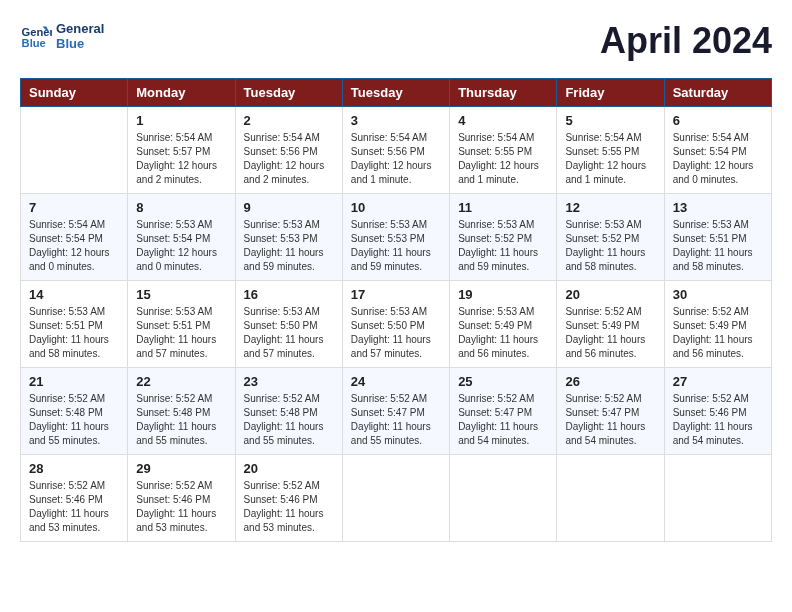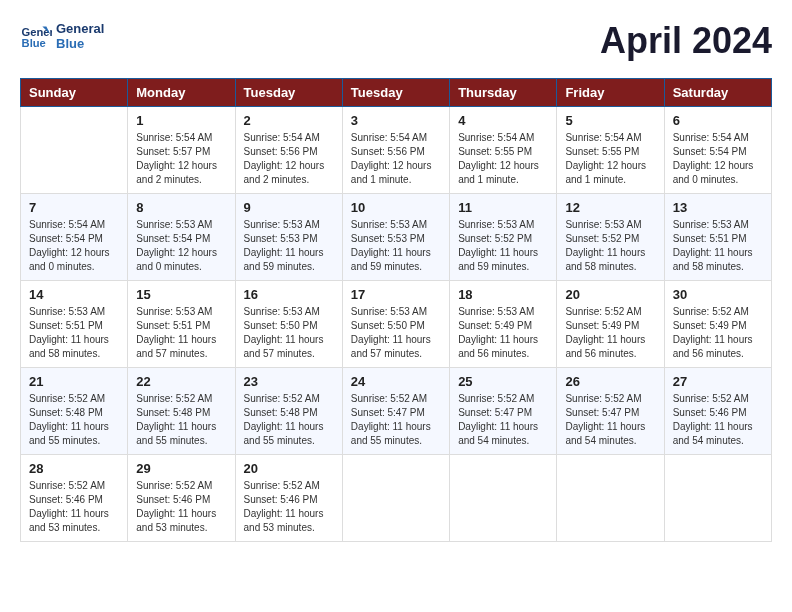--- a/index.html
+++ b/index.html
@@ -237,21 +237,21 @@
 and 57 minutes.</div>
         </td>
         <td>
           <span class="day-num">17</span>
           <div class="day-info" style="white-space: pre-line;">Sunrise: 5:53 AM
 Sunset: 5:50 PM
 Daylight: 11 hours
 and 57 minutes.</div>
         </td>
         <td>
-          <span class="day-num">18</span>
+          <span class="day-num">19</span>
           <div class="day-info" style="white-space: pre-line;">Sunrise: 5:53 AM
 Sunset: 5:49 PM
 Daylight: 11 hours
 and 56 minutes.</div>
         </td>
         <td>
           <span class="day-num">20</span>
           <div class="day-info" style="white-space: pre-line;">Sunrise: 5:52 AM
 Sunset: 5:49 PM
 Daylight: 11 hours

